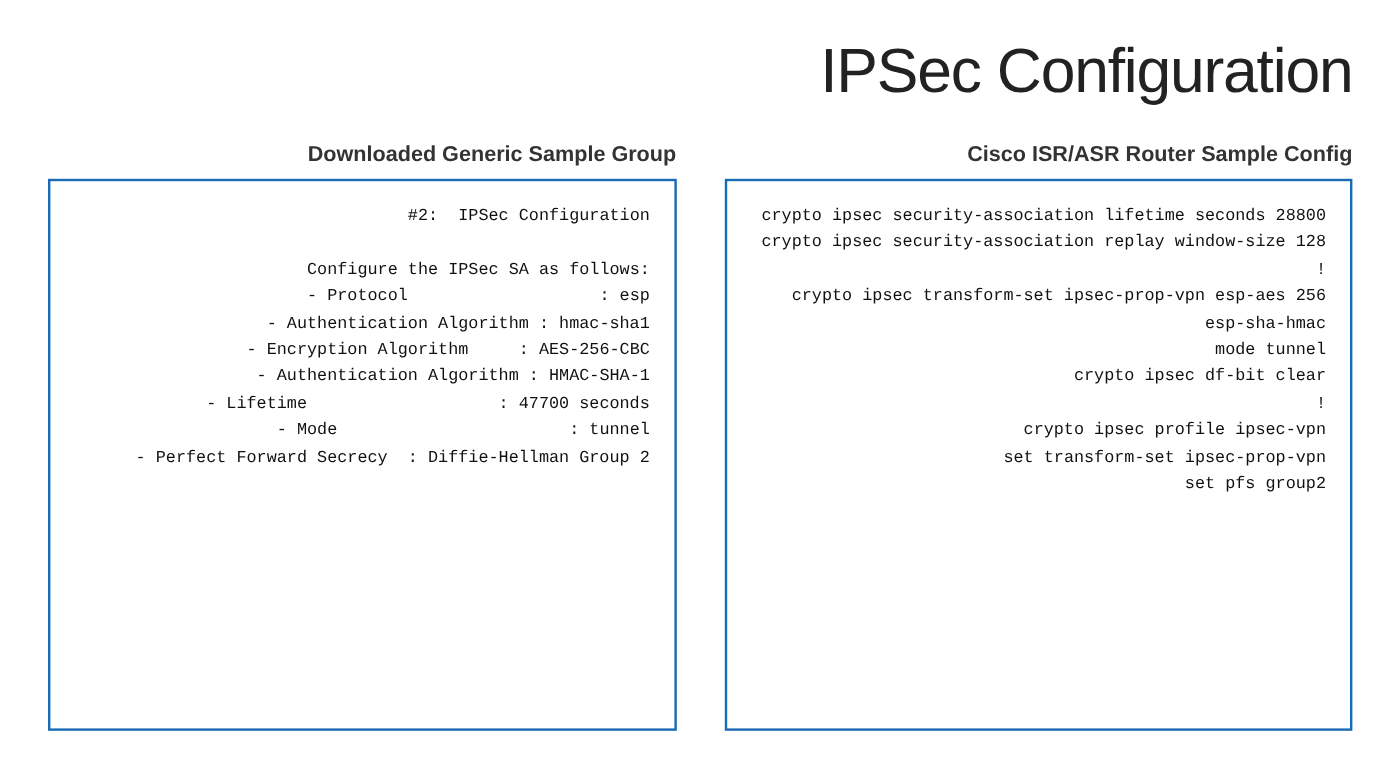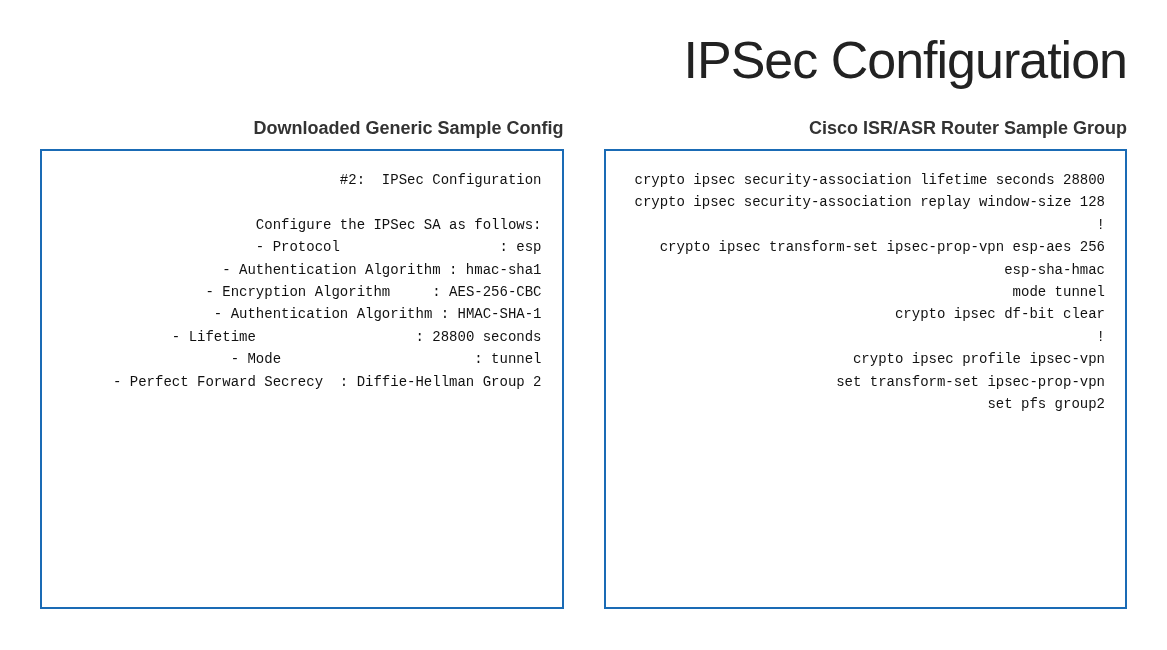--- a/index.html
+++ b/index.html
@@ -55,35 +55,35 @@
     }
   </style>
 </head>
 <body>
 
 <h1 class="page-title">IPSec Configuration</h1>
 
 <div class="columns">
 
   <div class="column">
-    <div class="column-label">Downloaded Generic Sample Config</div>
+    <div class="column-label">Downloaded Generic Sample Group</div>
     <div class="config-box">#2:  IPSec Configuration
 
 Configure the IPSec SA as follows:
   - Protocol                   : esp
   - Authentication Algorithm : hmac-sha1
   - Encryption Algorithm     : AES-256-CBC
   - Authentication Algorithm : HMAC-SHA-1
-  - Lifetime                   : 28800 seconds
+  - Lifetime                   : 47700 seconds
   - Mode                       : tunnel
   - Perfect Forward Secrecy  : Diffie-Hellman Group 2</div>
   </div>
 
   <div class="column">
-    <div class="column-label">Cisco ISR/ASR Router Sample Group</div>
+    <div class="column-label">Cisco ISR/ASR Router Sample Config</div>
     <div class="config-box">crypto ipsec security-association lifetime seconds 28800
 crypto ipsec security-association replay window-size 128
 !
 crypto ipsec transform-set ipsec-prop-vpn esp-aes 256 esp-sha-hmac
  mode tunnel
 crypto ipsec df-bit clear
 !
 crypto ipsec profile ipsec-vpn
   set transform-set ipsec-prop-vpn
   set pfs group2</div>

